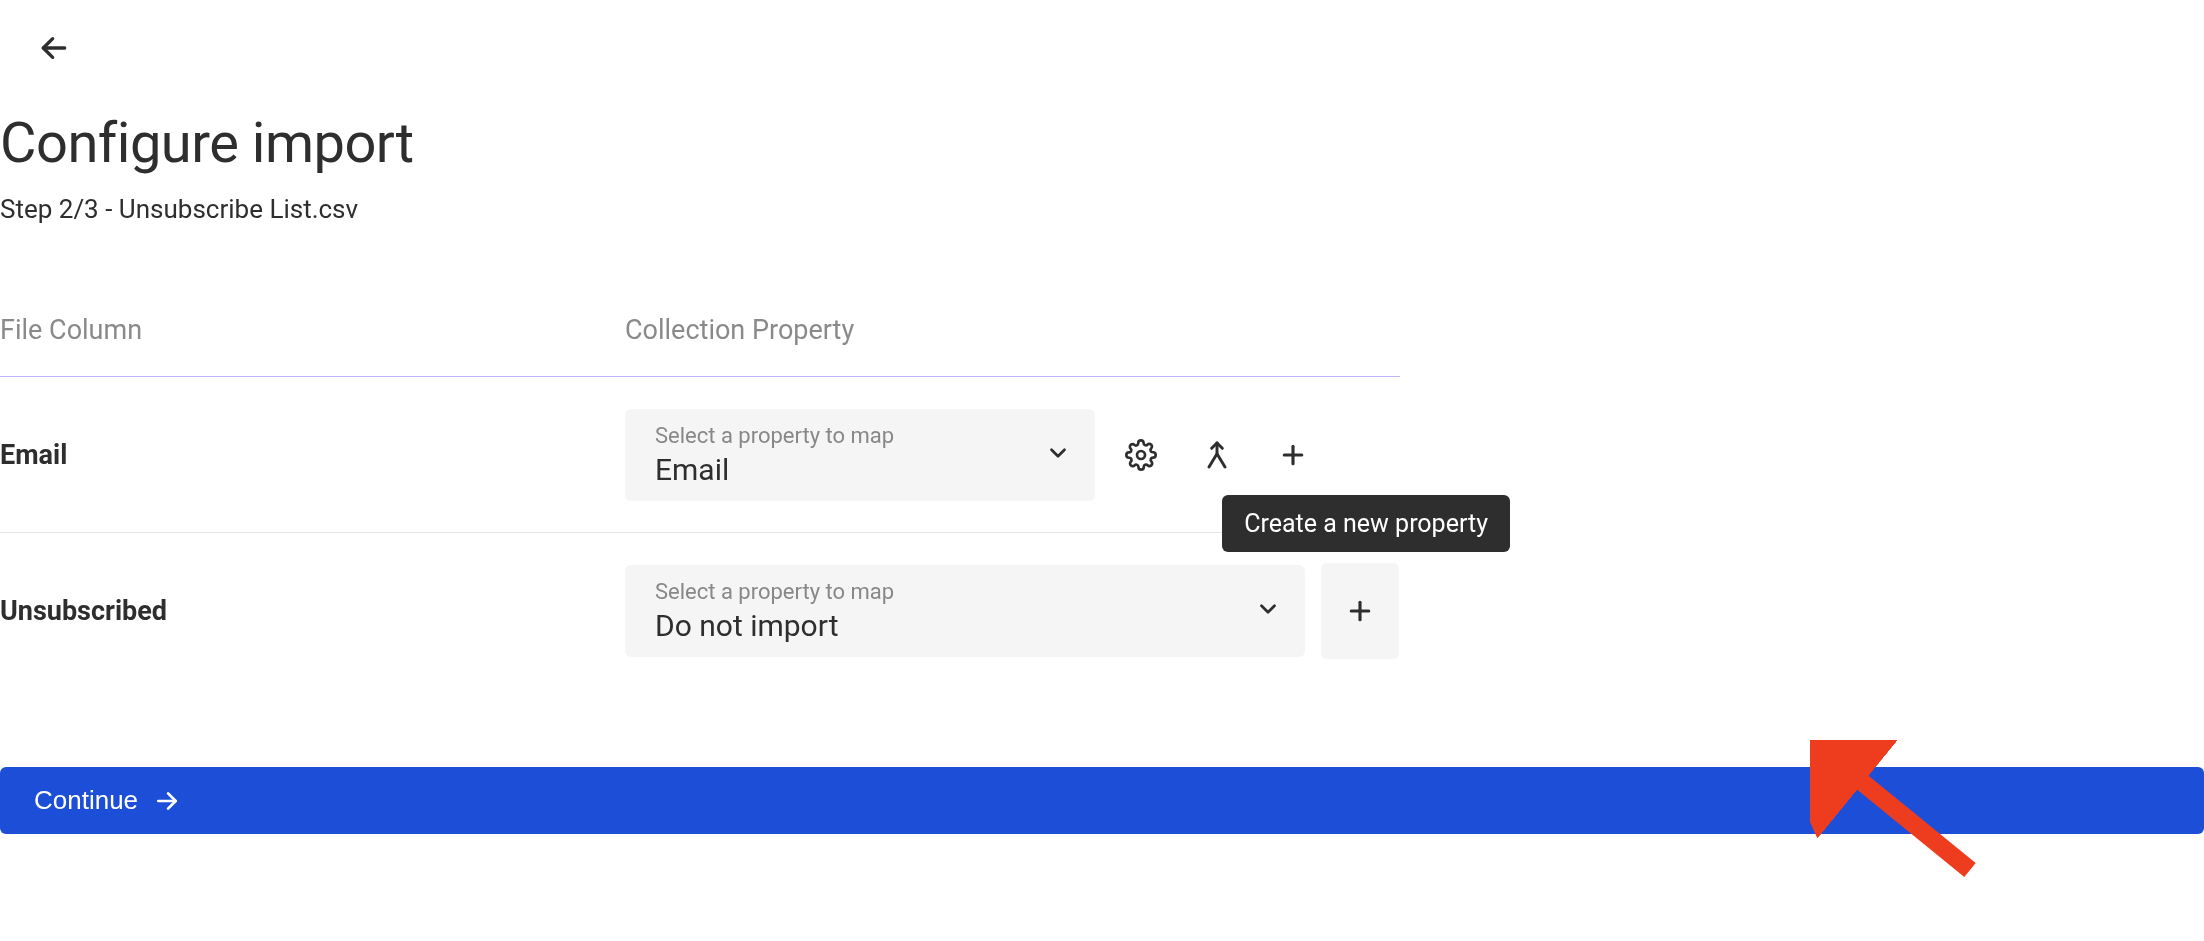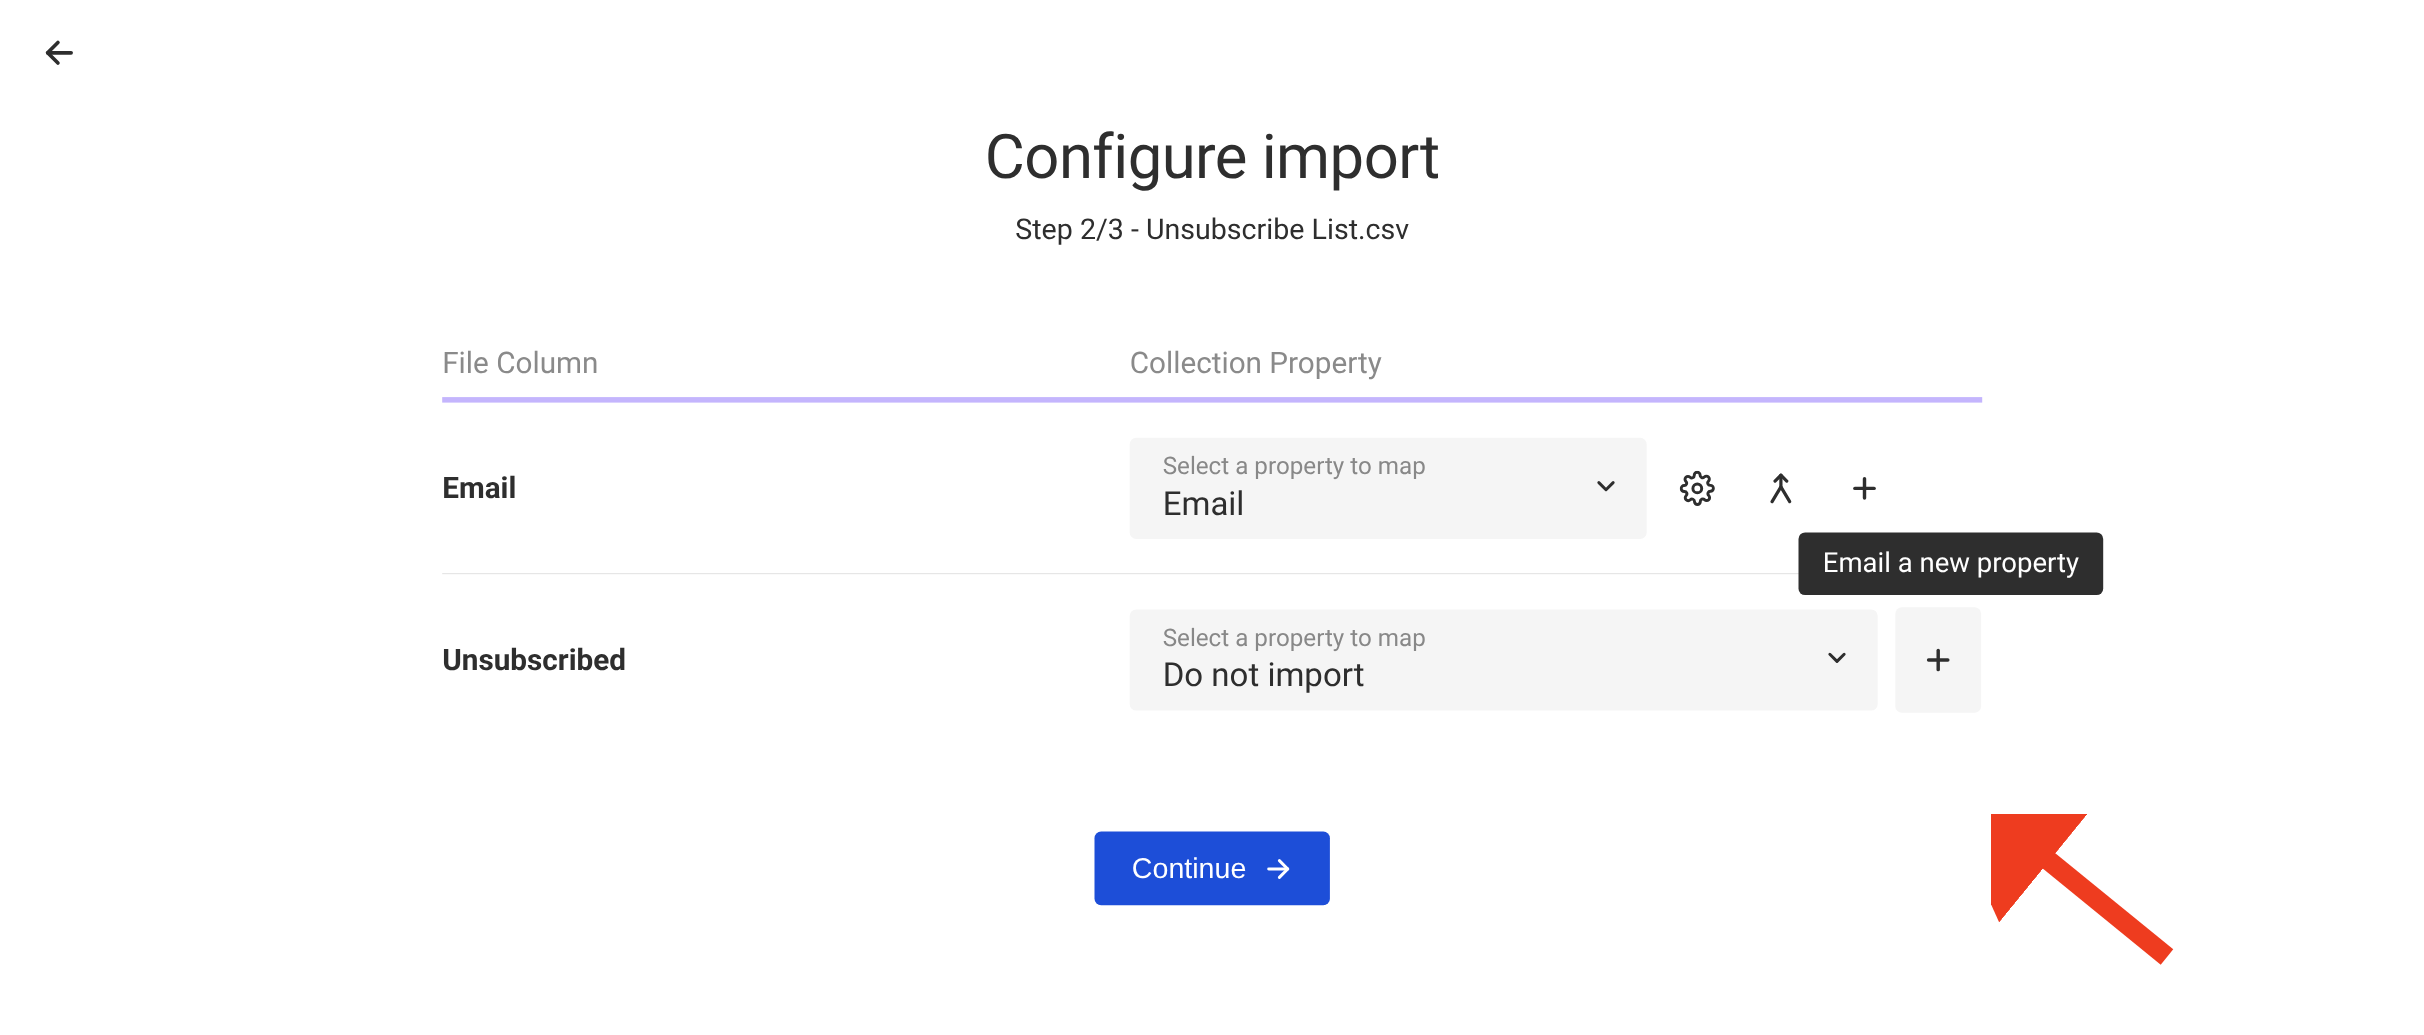--- a/index.html
+++ b/index.html
@@ -19,21 +19,20 @@
       position: absolute;
       top: 24px;
       left: 30px;
       cursor: pointer;
       padding: 8px;
     }
     .container {
       width: 100%;
       display: flex;
       flex-direction: column;
-      align-items: center;
       padding-top: 110px;
     }
     .page-title {
       font-size: 56px;
       font-weight: 400;
       color: #2e2e2e;
       letter-spacing: -0.5px;
     }
     .step-line {
       font-size: 26px;
@@ -51,22 +50,22 @@
     .instructions .plus-inline {
       color: #e0a040;
       font-weight: 700;
     }
     .table-wrap {
       width: 1400px;
       margin-top: 90px;
     }
     .table-head {
       display: flex;
-      padding-bottom: 15px;
-      border-bottom: 5px solid #c4b5fd;
+      padding-bottom: 30px;
+      border-bottom: 1px solid #c4b5fd;
     }
     .th {
       font-size: 27px;
       color: #8a8a8a;
       font-weight: 400;
     }
     .th-file {
       width: 625px;
     }
     .th-prop {
@@ -223,21 +222,21 @@
             <polyline points="8 7 12 3 16 7"></polyline>
           </svg>
         </div>
         <div class="icon-btn">
           <svg width="30" height="30" viewBox="0 0 24 24" fill="none" stroke="#2e2e2e" stroke-width="2.5" stroke-linecap="round" stroke-linejoin="round">
             <line x1="12" y1="5" x2="12" y2="19"></line>
             <line x1="5" y1="12" x2="19" y2="12"></line>
           </svg>
         </div>
       </div>
-      <div class="tooltip">Email a new property</div>
+      <div class="tooltip">Create a new property</div>
     </div>
 
     <div class="row row-last">
       <div class="file-col">Unsubscribed</div>
       <div class="prop-col">
         <div class="select-box select-wide">
           <div class="select-label">Select a property to map</div>
           <div class="select-value">Do not import</div>
           <div class="select-chevron">
             <svg width="26" height="26" viewBox="0 0 24 24" fill="none" stroke="#2e2e2e" stroke-width="2.5" stroke-linecap="round" stroke-linejoin="round">

